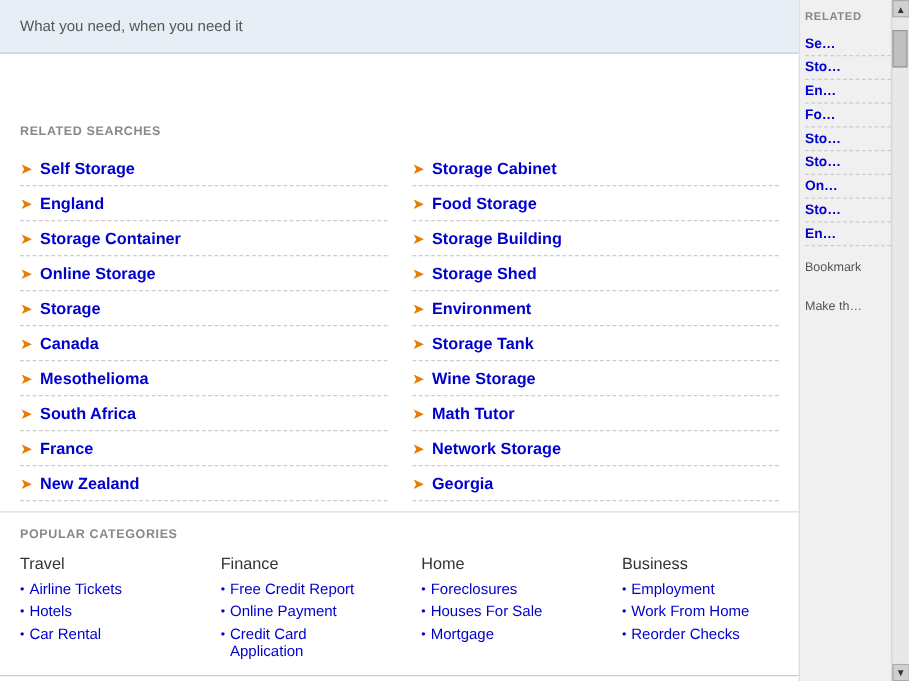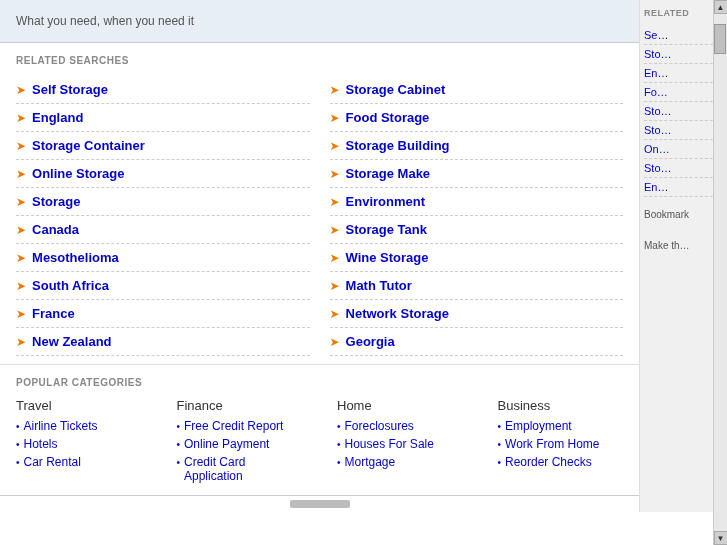--- a/index.html
+++ b/index.html
@@ -43,20 +43,21 @@
     .header-subtitle {
       font-size: 12px;
       color: #555;
       margin-top: 2px;
     }
 
     
     .related-section {
       padding: 12px 16px 8px 16px;
       border-bottom: 1px solid #ddd;
+      margin-top: 45px;
     }
     .section-label {
       font-size: 10px;
       color: #888;
       letter-spacing: 0.5px;
       font-weight: bold;
       text-transform: uppercase;
       margin-bottom: 10px;
     }
 
@@ -140,21 +141,21 @@
       font-weight: bold;
       text-transform: uppercase;
       margin-bottom: 8px;
     }
 
     .right-links a {
       display: block;
       color: #00c;
       text-decoration: none;
       font-size: 11px;
-      font-weight: normal;
+      font-weight: bold;
       padding: 3px 0;
       border-bottom: 1px dashed #ccc;
       white-space: nowrap;
       overflow: hidden;
       text-overflow: ellipsis;
     }
 
     
     .bottom-bar {
       border-top: 1px solid #ccc;
@@ -286,21 +287,21 @@
             <div class="link-row">
               <span class="link-arrow">➤</span>
               <a href="#">Food Storage</a>
             </div>
             <div class="link-row">
               <span class="link-arrow">➤</span>
               <a href="#">Storage Building</a>
             </div>
             <div class="link-row">
               <span class="link-arrow">➤</span>
-              <a href="#">Storage Make</a>
+              <a href="#">Storage Shed</a>
             </div>
             <div class="link-row">
               <span class="link-arrow">➤</span>
               <a href="#">Environment</a>
             </div>
             <div class="link-row">
               <span class="link-arrow">➤</span>
               <a href="#">Storage Tank</a>
             </div>
             <div class="link-row">

